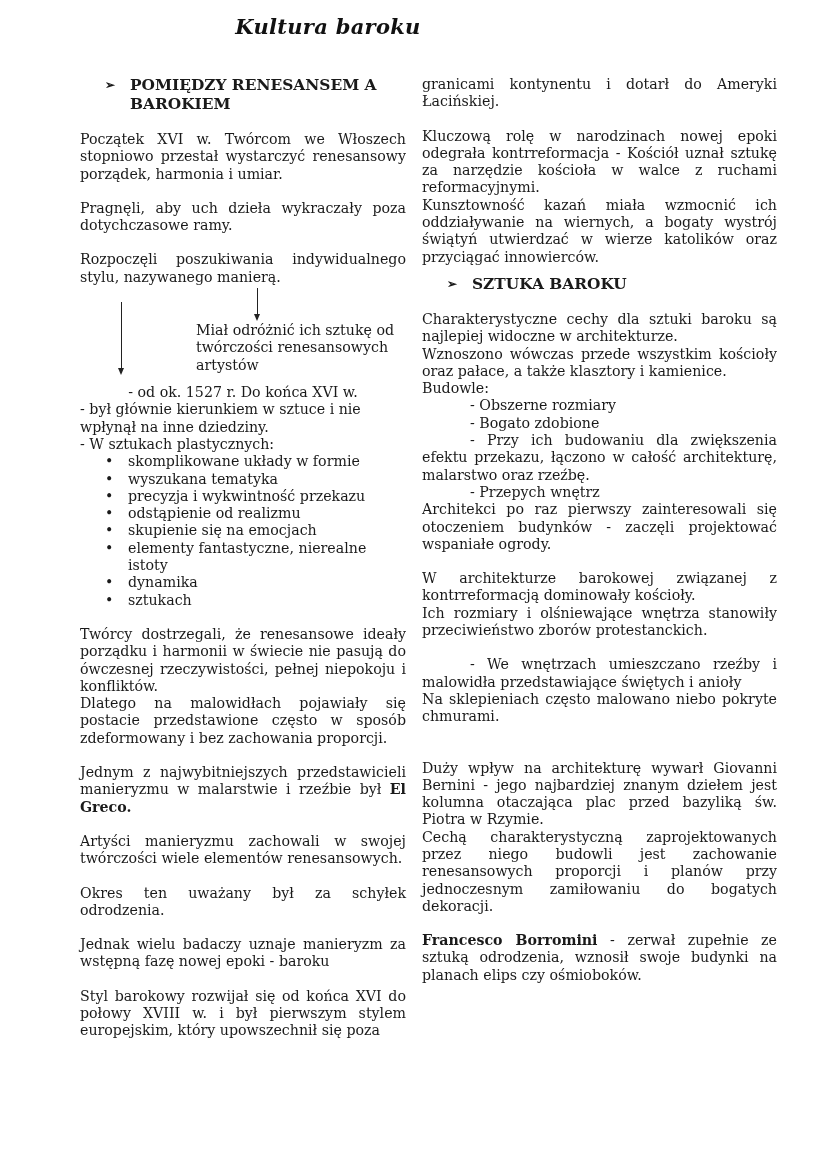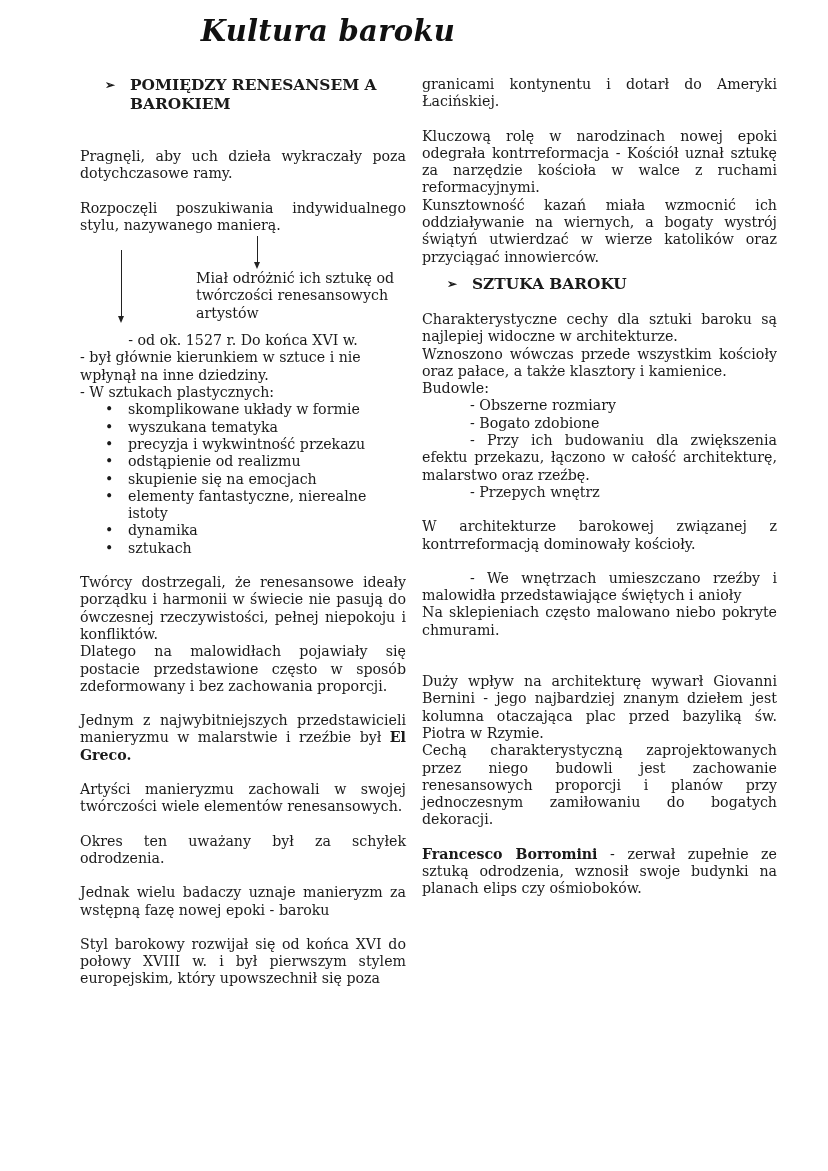--- a/index.html
+++ b/index.html
@@ -3,21 +3,21 @@
 <meta charset="utf-8">
 <style>
   html, body { margin: 0; padding: 0; background: #ffffff; }
   body {
     width: 828px; height: 1171px; position: relative; overflow: hidden;
     font-family: "DejaVu Serif", "Liberation Serif", serif;
     color: #1a1a1a;
   }
   .title {
     position: absolute; left: 0; width: 656px; top: 14px;
-    text-align: center; font-size: 29px; font-weight: bold; font-style: italic;
+    text-align: center; font-size: 21px; font-weight: bold; font-style: italic;
     color: #111;
     font-family: "DejaVu Serif", serif;
     letter-spacing: 0.3px;
   }
   .col { position: absolute; top: 76px; font-size: 14.2px; line-height: 17.3px; }
   .col-left { left: 80px; width: 326px; }
   .col-right { left: 422px; width: 355px; }
   .col p { margin: 0; text-align: justify; }
   .gap { height: 17px; }
   .gap-s { height: 9px; }
@@ -48,20 +48,21 @@
 <body>
 
 <div class="title">Kultura baroku</div>
 
 <div class="col col-left">
   <div class="heading">
     <span class="arrow">➢</span>
     <span class="txt">POMIĘDZY RENESANSEM A BAROKIEM</span>
   </div>
   <div class="gap"></div>
+  <p>Początek XVI w. Twórcom we Włoszech stopniowo przestał wystarczyć renesansowy porządek, harmonia i umiar.</p>
   <div class="gap"></div>
   <p>Pragnęli, aby uch dzieła wykraczały poza dotychczasowe ramy.</p>
   <div class="gap"></div>
   <p>Rozpoczęli poszukiwania indywidualnego stylu, nazywanego manierą.</p>
 
   <div class="arrows">
     <div class="arrow-line" style="left:41px; top:16px; height:68px;"></div>
     <div class="arrow-head" style="left:38px; top:82px;"></div>
     <div class="arrow-line" style="left:177px; top:2px; height:28px;"></div>
     <div class="arrow-head" style="left:174px; top:28px;"></div>
@@ -107,22 +108,24 @@
     <span class="txt">SZTUKA BAROKU</span>
   </div>
   <div class="gap"></div>
   <p>Charakterystyczne cechy dla sztuki baroku są najlepiej widoczne w architekturze.</p>
   <p>Wznoszono wówczas przede wszystkim kościoły oraz pałace, a także klasztory i kamienice.</p>
   <p>Budowle:</p>
   <p class="indent">- Obszerne rozmiary</p>
   <p class="indent">- Bogato zdobione</p>
   <p class="indent">- Przy ich budowaniu dla zwiększenia efektu przekazu, łączono w całość architekturę, malarstwo oraz rzeźbę.</p>
   <p class="indent">- Przepych wnętrz</p>
+  <p>Architekci po raz pierwszy zainteresowali się otoczeniem budynków - zaczęli projektować wspaniałe ogrody.</p>
   <div class="gap"></div>
   <p>W architekturze barokowej związanej z kontrreformacją dominowały kościoły.</p>
+  <p>Ich rozmiary i olśniewające wnętrza stanowiły przeciwieństwo zborów protestanckich.</p>
   <div class="gap"></div>
   <p class="indent">- We wnętrzach umieszczano rzeźby i malowidła przedstawiające świętych i anioły</p>
   <p>Na sklepieniach często malowano niebo pokryte chmurami.</p>
   <div class="gap"></div>
   <div class="gap"></div>
   <p>Duży wpływ na architekturę wywarł Giovanni Bernini  - jego najbardziej znanym dziełem jest kolumna otaczająca plac przed bazyliką św. Piotra w Rzymie.</p>
   <p>Cechą charakterystyczną zaprojektowanych przez niego budowli jest zachowanie renesansowych proporcji i planów przy jednoczesnym zamiłowaniu do bogatych dekoracji.</p>
   <div class="gap"></div>
   <p><b>Francesco Borromini</b><span> - zerwał zupełnie ze sztuką odrodzenia, wznosił swoje budynki na planach elips czy ośmioboków.</span></p>
   <div class="gap"></div>

